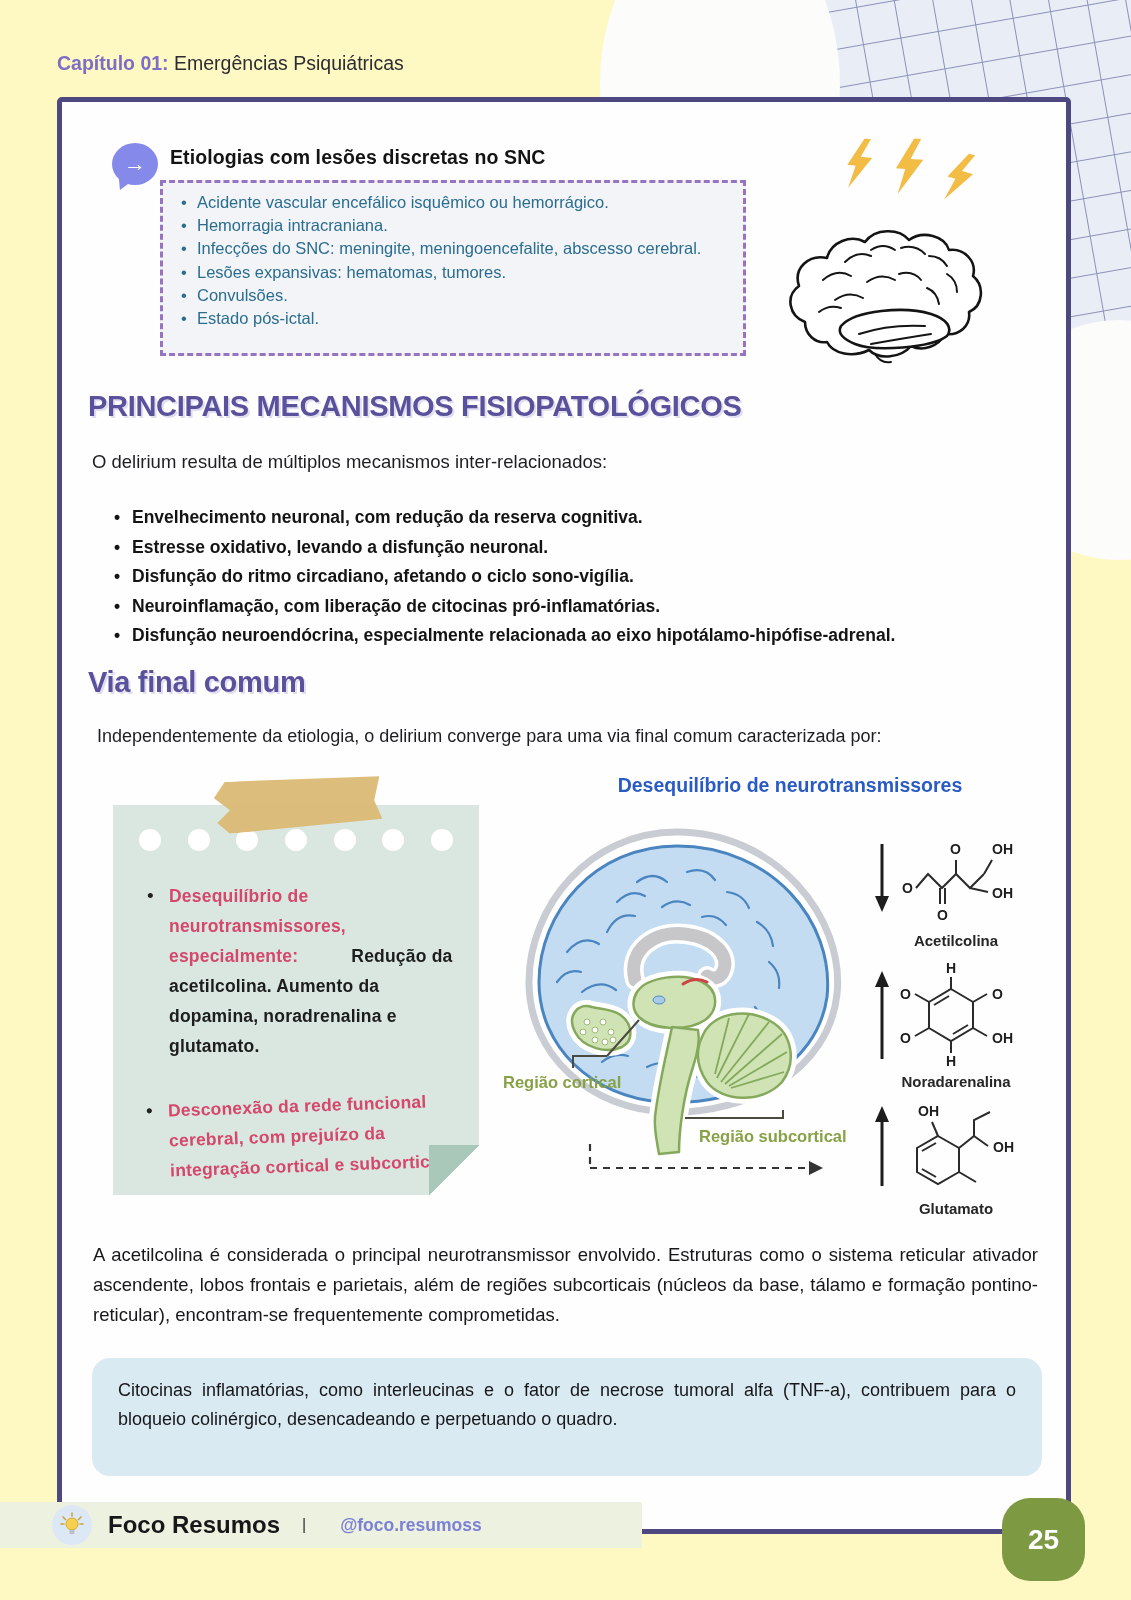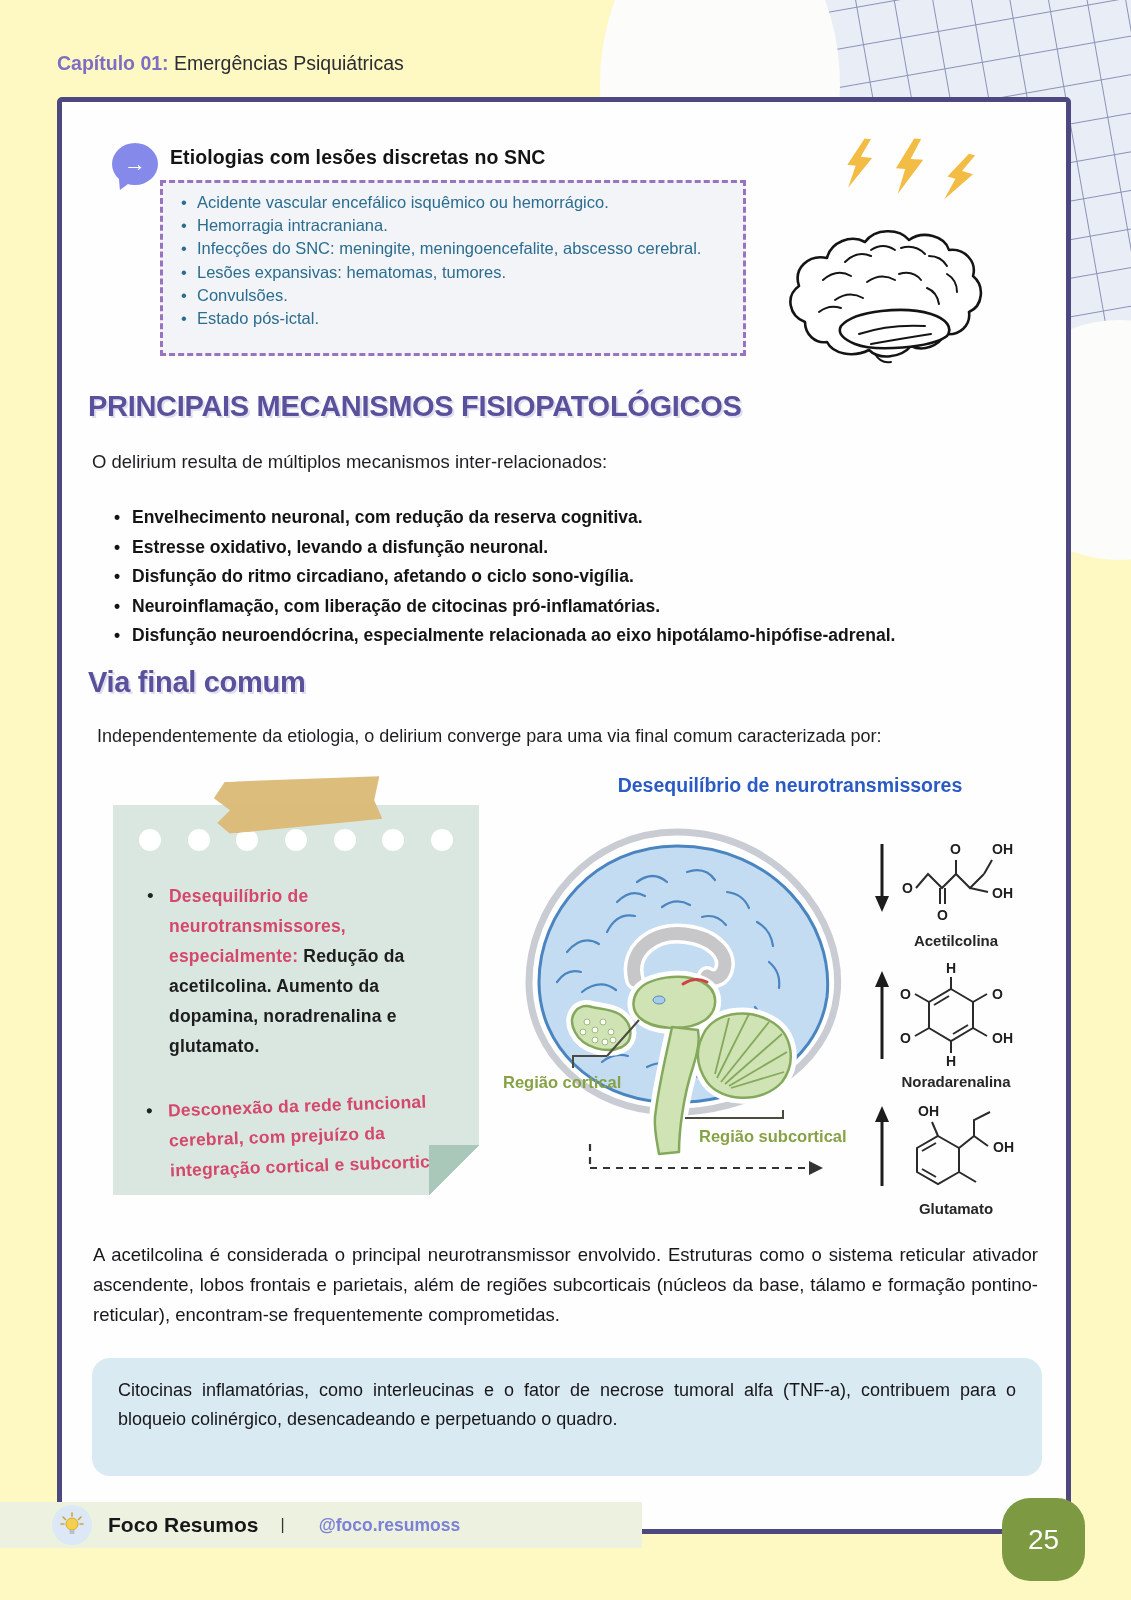--- a/index.html
+++ b/index.html
@@ -65,21 +65,21 @@
   .tape { position:absolute; left:98px; top:-28px; width:170px; height:52px; background:#dcba76;
     transform:rotate(-4deg); z-index:3; opacity:.96;
     clip-path:polygon(9% 0,100% 10%,96% 55%,100% 92%,10% 100%,3% 78%,11% 55%,2% 30%); }
   .holes { display:flex; justify-content:space-between; padding:24px 26px 0 26px; }
   .holes span { width:22px; height:22px; border-radius:50%; background:#ffffff; }
   .note-body { padding:30px 26px 0 30px; }
   .note-li { position:relative; padding-left:26px; font-size:17.5px; line-height:30px; letter-spacing:.2px; }
   .note-li::before { content:"•"; position:absolute; left:4px; color:#222; font-size:19px; }
   .note-li.second { margin-top:30px; transform:rotate(-2deg); }
   .pink { color:#d5476b; font-weight:bold; }
-  .ink { color:#1d1d1d; font-weight:bold; }
+  .ink { color:#1d1d1d; font-weight:bold;margin-left:48px; }
 
   
   .diagram-title { position:absolute; left:560px; top:774px; width:460px; text-align:center;
     font-size:19.5px; font-weight:bold; color:#2a5bc4; z-index:2; }
   .brain-diagram { position:absolute; left:487px; top:812px; z-index:2; }
 
   
   .molecules { position:absolute; left:866px; top:836px; width:180px; z-index:2; }
   .mol { margin-bottom:10px; }
   .mol-label { text-align:center; font-size:15px; font-weight:bold; color:#262626; margin-top:0px; }
@@ -89,25 +89,25 @@
     line-height:30px; text-align:justify; z-index:2; }
   .info-box { position:absolute; left:92px; top:1358px; width:950px; height:118px; background:#daeaf3;
     border-radius:18px; padding:18px 26px; font-size:18px; color:#17171a; line-height:29px;
     text-align:justify; z-index:2; }
 
   
   .footer-bar { position:absolute; left:0; top:1502px; width:642px; height:46px; background:#edf1df;
     z-index:3; display:flex; align-items:center; gap:16px; padding-left:52px; }
   .bulb { width:40px; height:40px; border-radius:50%; background:#dde8f6; display:flex;
     align-items:center; justify-content:center; }
-  .brand { font-size:21px; font-weight:bold; color:#17171a; }
+  .brand { font-size:24px; font-weight:bold; color:#17171a; }
   .sep { font-size:16px; color:#333; margin:0 6px; }
   .handle { font-size:17.5px; font-weight:bold; color:#7c80d6;margin-left:12px; }
   .page-badge { position:absolute; left:1002px; top:1498px; width:83px; height:83px; background:#7d9a43;
-    border-radius:28px; color:#ffffff; font-size:28px; font-weight:normal; display:flex;
+    border-radius:28px; color:#ffffff; font-size:28px; font-weight:bold; display:flex;
     align-items:center; justify-content:center; z-index:4; }
 </style>
 </head>
 <body>
 
 <div class="page">
 
   <div class="grid-paper"></div>
   <div class="grid-mask-1"></div>
   <div class="grid-mask-2"></div>

